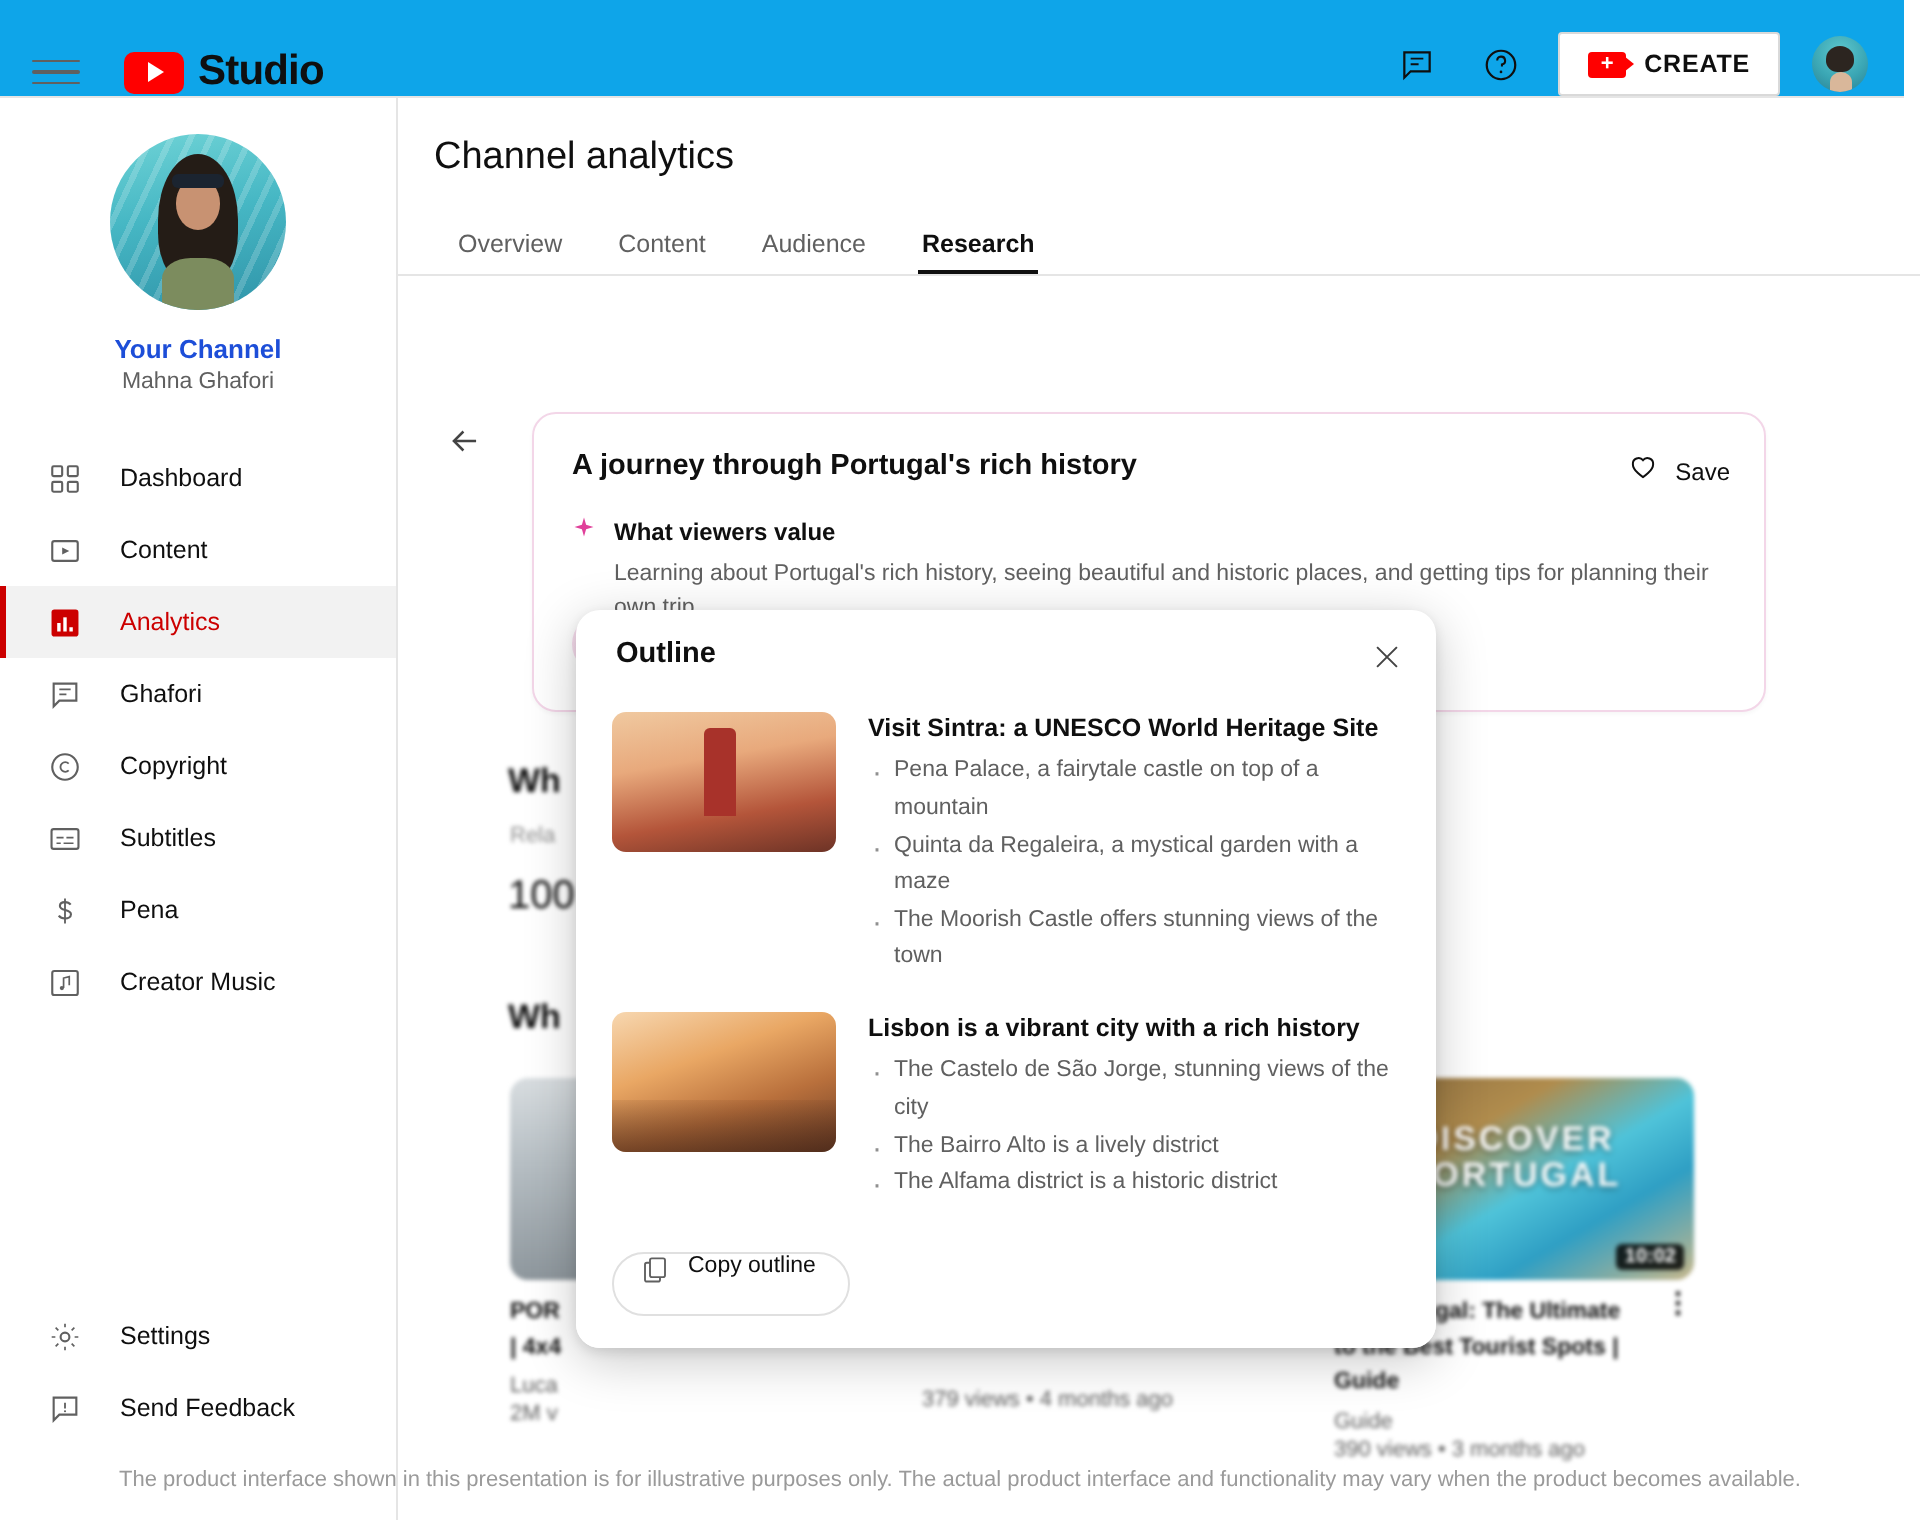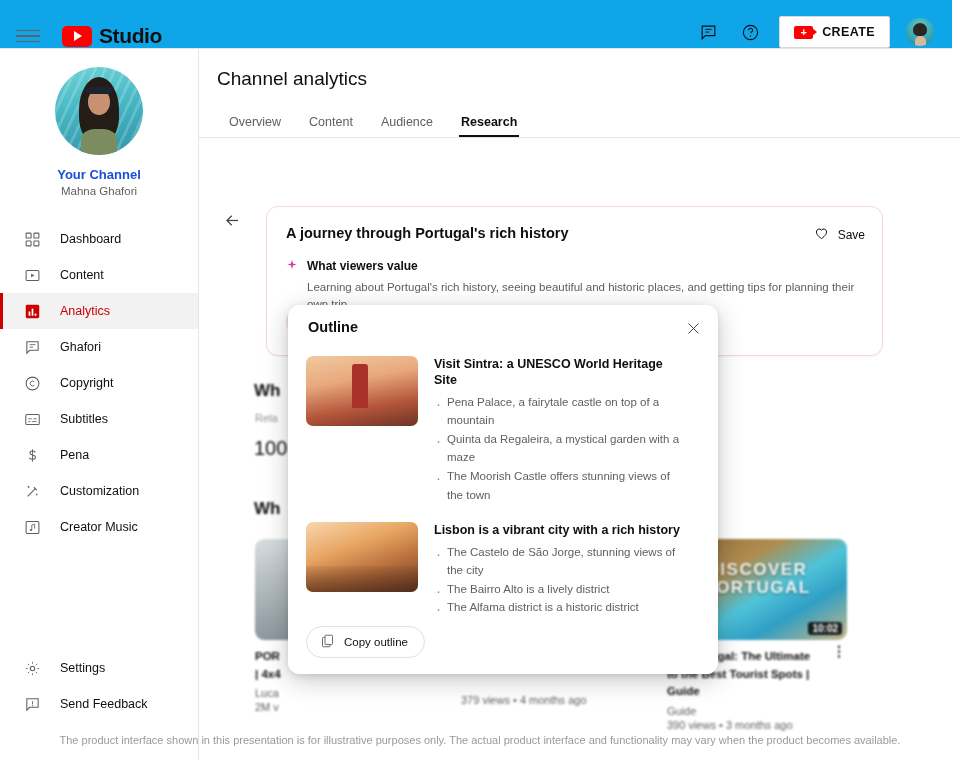--- a/index.html
+++ b/index.html
@@ -139,37 +139,37 @@
   .outline-modal {
     position:absolute; left:288px; top:305px; width:430px; height:369px;
     background:#fff; border-radius:12px; box-shadow:0 6px 26px rgba(0,0,0,.22), 0 2px 6px rgba(0,0,0,.1);
     overflow:hidden;
   }
   .outline-head { position:relative; height:46px; }
   .outline-title { position:absolute; left:20px; top:14px; font-size:14.5px; font-weight:700; color:#0f0f0f; }
   .close-x { position:absolute; right:14px; top:12px; width:22px; height:22px; cursor:pointer;
              display:flex; align-items:center; justify-content:center; }
   .outline-body { position:absolute; left:0; top:46px; width:430px; height:263px; overflow:hidden; }
-  .o-item { display:flex; gap:16px; padding:5px 36px 13px 18px; }
+  .o-item { display:flex; gap:16px; padding:5px 20px 13px 18px; }
   .o-thumb { flex:0 0 112px; height:70px; border-radius:7px; overflow:hidden; position:relative; }
   .o-thumb.sintra { background:linear-gradient(170deg,#f0c9a0 0%,#e8a97c 35%,#b4553a 70%,#6d3326 100%); }
   .o-thumb.sintra:after { content:""; position:absolute; left:46px; top:8px; width:16px; height:44px;
      background:#a8322a; border-radius:3px 3px 0 0; }
   .o-thumb.lisbon { background:linear-gradient(160deg,#f7d7b0 0%,#e9a764 35%,#b9703c 65%,#6b3d26 100%); }
   .o-thumb.lisbon:after { content:""; position:absolute; left:0; right:0; bottom:0; height:26px;
      background:linear-gradient(180deg,rgba(90,50,30,.1),rgba(60,32,20,.55)); }
   .o-text { flex:1; min-width:0; }
   .o-head { font-size:12.5px; font-weight:700; color:#0f0f0f; line-height:1.3; }
   .o-list { margin-top:4px; list-style:none; }
   .o-list li { font-size:11.5px; color:#606060; line-height:1.62; padding-left:13px; position:relative; }
   .o-list li:before { content:"\00B7"; position:absolute; left:2px; top:-1px; font-size:15px; color:#909090; }
   .outline-foot { position:absolute; left:0; bottom:0; width:430px; height:60px; background:#fff; }
   .copy-btn {
     position:absolute; left:18px; top:12px; height:32px; padding:0 16px 0 13px;
-    display:flex; align-items:center; gap:9px; border:1px solid #e0e0e0; border-radius:18px;
+    display:flex; gap:9px; border:1px solid #e0e0e0; border-radius:18px;
     background:#fff; cursor:pointer;
   }
   .copy-label { font-size:11.5px; color:#0f0f0f; }
 
   .footer-note {
     position:absolute; left:0; bottom:14px; width:960px; text-align:center;
     font-size:11px; color:#9a9a9a;
   }
   .blur-soft { filter: blur(1.1px); }
 </style>
@@ -296,30 +296,20 @@
       <div class="nav-item">
         <span class="nav-icon">
           <svg width="17" height="17" viewBox="0 0 24 24" fill="none" stroke="#606060" stroke-width="1.5">
             <path d="M16 7.5c-1-1.3-2.6-1.8-4-1.8-2 0-3.6 1-3.6 2.7 0 3.8 7.8 1.9 7.8 5.9 0 1.9-1.9 3-4.2 3-1.7 0-3.4-.6-4.4-2"></path>
             <path d="M12 3.2v17.6" stroke-width="1.3"></path>
           </svg>
         </span>
         <span class="nlabel">Pena</span>
       </div>
 
-      <div class="nav-item">
-        <span class="nav-icon">
-          <svg width="17" height="17" viewBox="0 0 24 24" fill="none" stroke="#606060" stroke-width="1.5">
-            <path d="M5 19L16 8"></path>
-              <path d="M14 6l4 4"></path>
-            <path d="M6.5 4v3M5 5.5h3M18 15v2.5M16.8 16.2h2.4" stroke-width="1.1"></path>
-          </svg>
-        </span>
-        <span class="nlabel">Customization</span>
-      </div>
 
       <div class="nav-item">
         <span class="nav-icon">
           <svg width="17" height="17" viewBox="0 0 24 24" fill="none" stroke="#606060" stroke-width="1.5">
             <rect x="3" y="3.5" width="18" height="17" rx="1.5"></rect>
             <path d="M11 15.5V8.5l4-1v6" stroke-width="1.2"></path>
             <circle cx="9.8" cy="15.6" r="1.5" fill="#606060" stroke="none"></circle>
           </svg>
         </span>
         <span class="nlabel">Creator Music</span>

